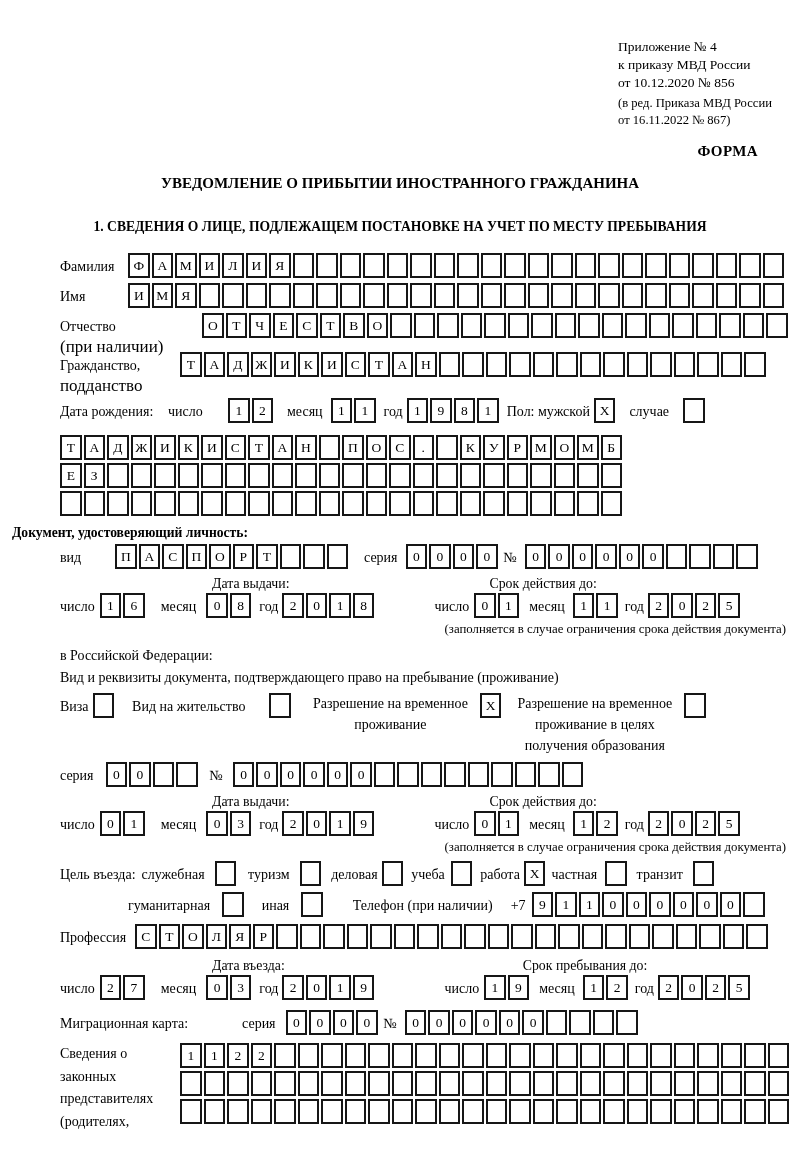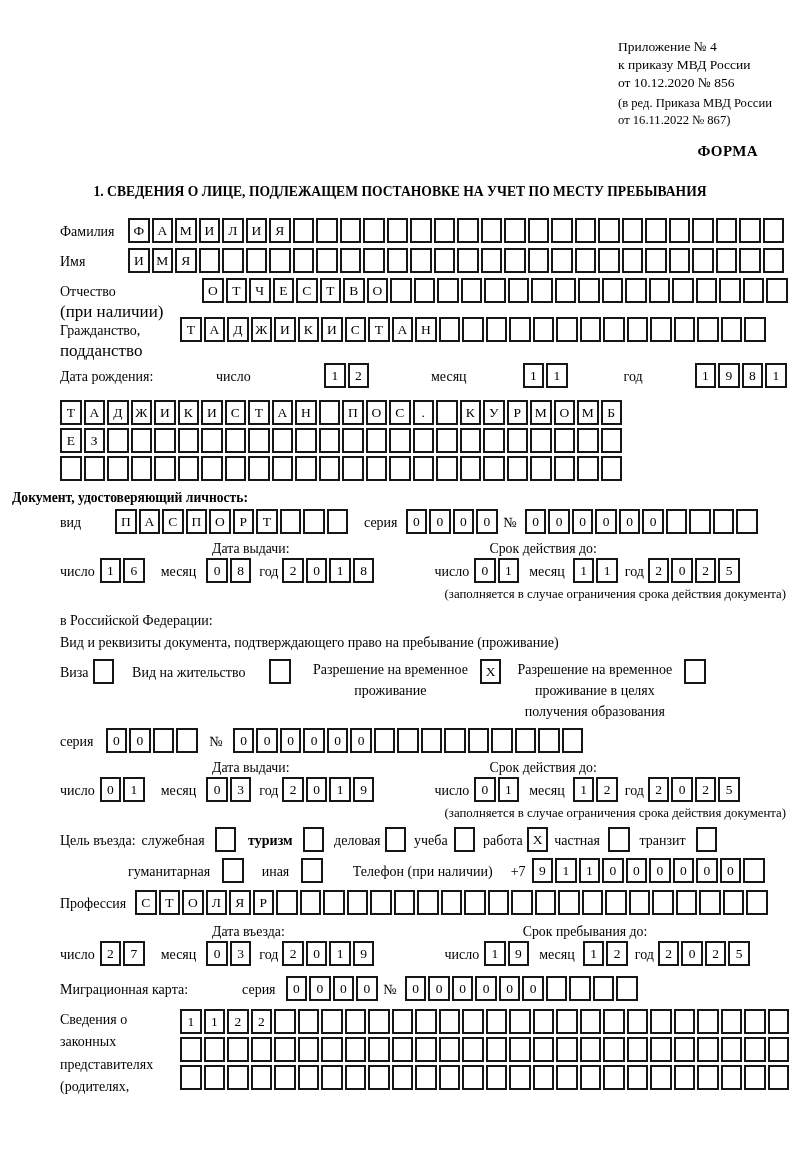--- a/index.html
+++ b/index.html
@@ -60,20 +60,21 @@
     <div>к приказу МВД России</div>
     <div>от 10.12.2020 № 856</div>
     <div class="hdr-rev">
       <div>(в ред. Приказа МВД России</div>
       <div>от 16.11.2022 № 867)</div>
     </div>
   </div>
   <div class="forma">ФОРМА</div>
 
   <div class="title">
+    <div>УВЕДОМЛЕНИЕ О ПРИБЫТИИ ИНОСТРАННОГО ГРАЖДАНИНА</div>
   </div>
 
   <div class="sec">1. СВЕДЕНИЯ О ЛИЦЕ, ПОДЛЕЖАЩЕМ ПОСТАНОВКЕ НА УЧЕТ ПО МЕСТУ ПРЕБЫВАНИЯ</div>
 
   <div class="row mt18">
     <div class="lbl w68">Фамилия</div>
     <div class="cells">
         <span class="cell">Ф</span>
         <span class="cell">А</span>
         <span class="cell">М</span>
@@ -200,21 +201,21 @@
         <span class="cell"></span>
         <span class="cell"></span>
         <span class="cell"></span>
         <span class="cell"></span>
         <span class="cell"></span>
         <span class="cell"></span>
         <span class="cell"></span>
       </div>
   </div>
 
-  <div class="row" style="margin-top:19px;gap:48px;">
+  <div class="row" style="margin-top:19px;">
     <div class="inl" style="width:108px;">Дата рождения:</div>
     <div class="inl" style="width:60px;">число</div>
     <div class="cells">
         <span class="cell">1</span>
         <span class="cell">2</span>
       </div>
     <div class="inl" style="margin-left:12px;margin-right:8px;">месяц</div>
     <div class="cells">
         <span class="cell">1</span>
         <span class="cell">1</span>
@@ -498,21 +499,21 @@
       </div>
   </div>
   <div class="note">(заполняется в случае ограничения срока действия документа)</div>
 
   <div class="row" style="margin-top:6px;">
     <div class="inl" style="margin-right:6px;">Цель въезда:</div>
     <div class="inl" style="margin-right:10px;">служебная</div>
     <div class="cells">
         <span class="cell"></span>
       </div>
-    <div class="inl" style="margin-left:10px;margin-right:10px;font-weight:bold;">туризм</div>
+    <div class="inl" style="margin-left:10px;margin-right:10px;">туризм</div>
     <div class="cells">
         <span class="cell"></span>
       </div>
     <div class="inl" style="margin-left:8px;margin-right:4px;">деловая</div>
     <div class="cells">
         <span class="cell"></span>
       </div>
     <div class="inl" style="margin-left:6px;margin-right:6px;">учеба</div>
     <div class="cells">
         <span class="cell"></span>

